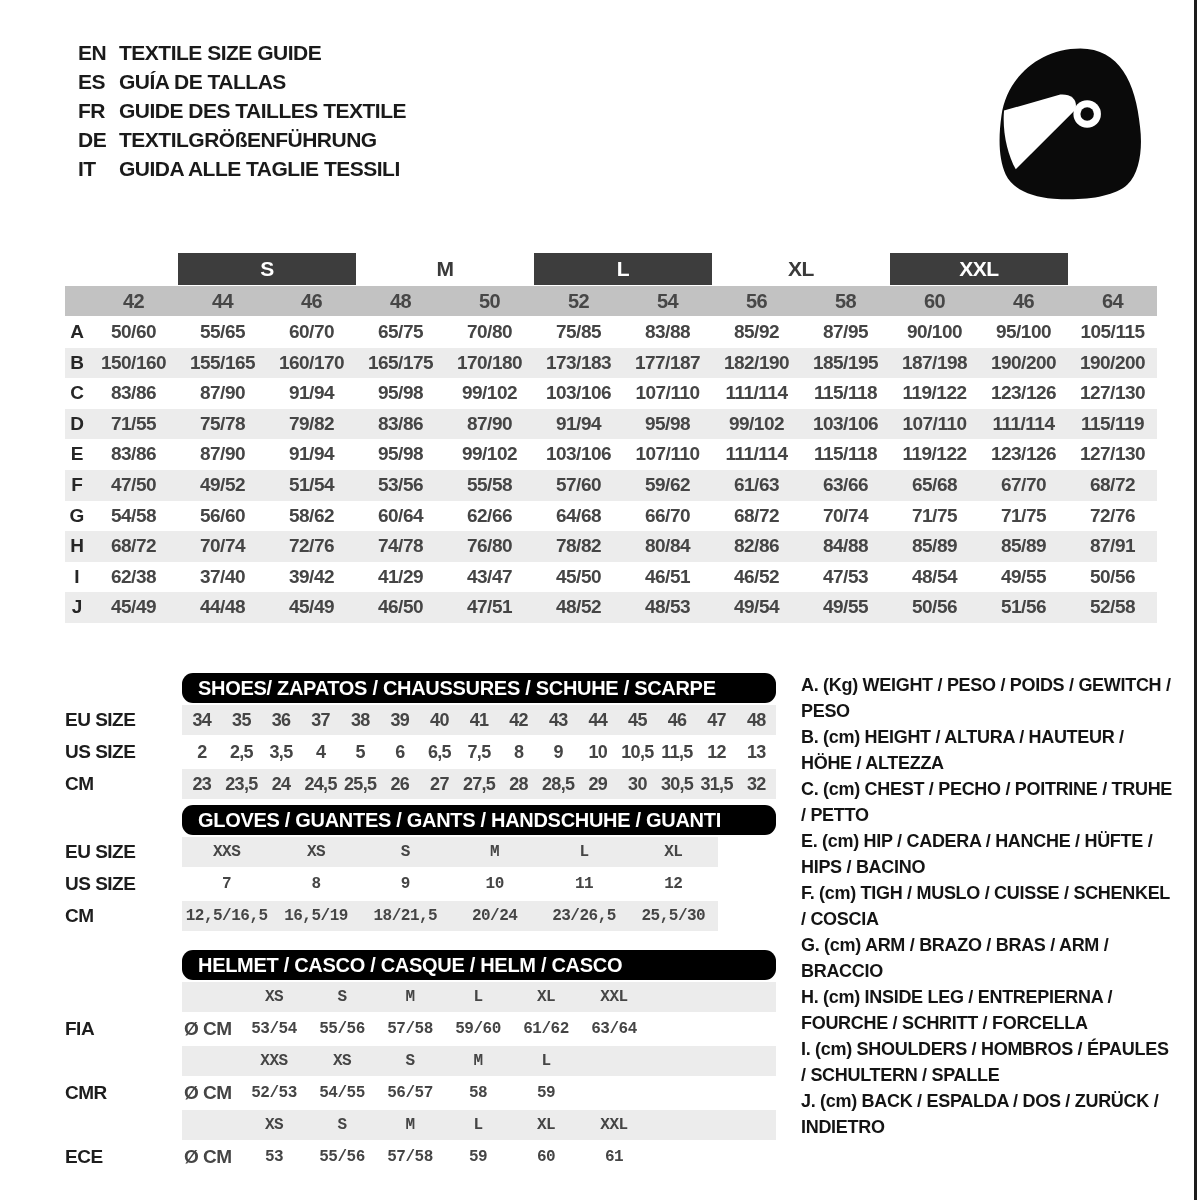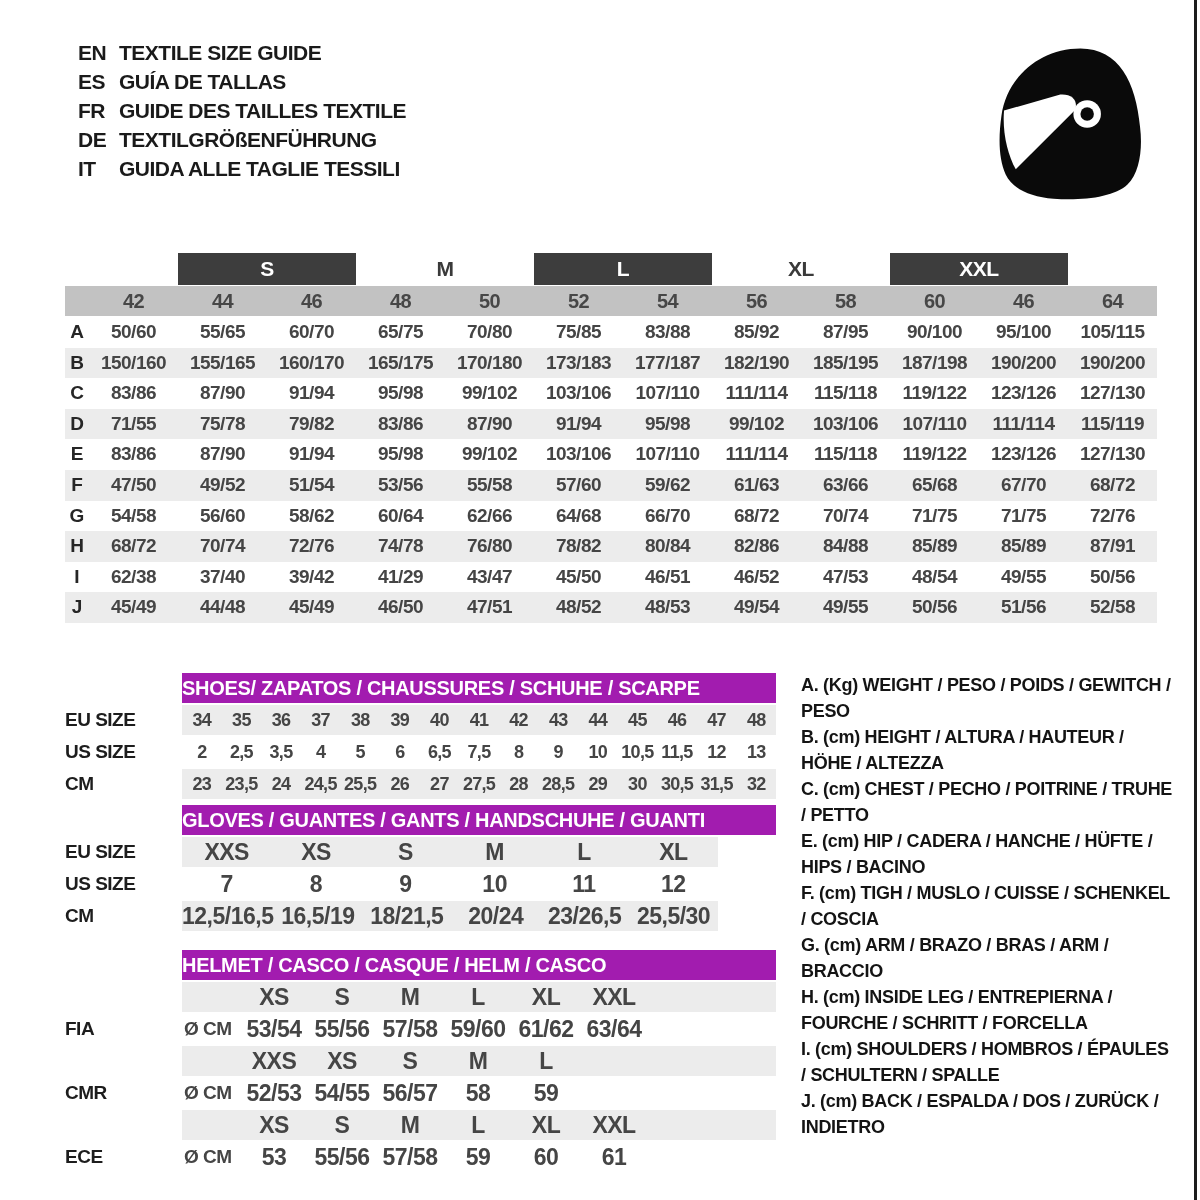--- a/index.html
+++ b/index.html
@@ -38,32 +38,32 @@
   .mt-letter { text-align:center; font-weight:bold; font-size:19px; color:#262626; line-height:30.6px; }
   .mt-row .cell { line-height:30.6px; }
 
   
   .section { position:absolute; left:65px; width:1092px; }
   #shoes  { top:673px; }
   #gloves { top:805px; }
   #helmet { top:950px; }
   .sec-title {
     margin-left:117px; width:594px; height:30px; box-sizing:border-box;
-    background:#a21caf; color:#fff; font-weight:bold; font-size:20px;
-    line-height:30px; padding-left:0; letter-spacing:-0.3px; white-space:nowrap;
+    background:#000000; color:#fff; font-weight:bold; font-size:20px;
+    line-height:30px; padding-left:16px; letter-spacing:-0.3px; white-space:nowrap;border-radius:11px;
   }
   .sec-row { display:flex; margin-top:2px; height:30px; }
   .sec-label { width:117px; font-weight:bold; font-size:19px; color:#1d1d1d; line-height:30px; letter-spacing:-0.5px; }
   .sec-band { display:grid; height:30px; }
   #shoes  .sec-band { width:594px; grid-template-columns:repeat(15,1fr); }
   #gloves .sec-band { width:536px; grid-template-columns:repeat(6,1fr); }
   #helmet .sec-band { width:594px; grid-template-columns:58px repeat(6,68px) 1fr; }
   .sec-rows .sec-row:nth-child(odd) .sec-band { background:#ececec; }
   .sec-band .cell { line-height:30px; font-size:18px; letter-spacing:-0.7px; }
-  #gloves .sec-band .cell, #helmet .sec-band .cell { font-size:23px; letter-spacing:-0.5px; }
+  #gloves .sec-band .cell, #helmet .sec-band .cell { font-size:16px; letter-spacing:-0.5px;font-family:Liberation Mono, monospace; }
   .band-prefix { text-align:left; font-weight:bold; font-size:19px; color:#454545; line-height:30px; letter-spacing:-0.5px; padding-left:2px; white-space:nowrap; }
 
   
   .legend { position:absolute; left:801px; top:672px; width:375px; }
   .legend-line { font-weight:bold; font-size:18px; line-height:26px; color:#141414; letter-spacing:-0.3px; }
 </style>
 </head>
 <body>
 
 <div class="right-edge"></div>

